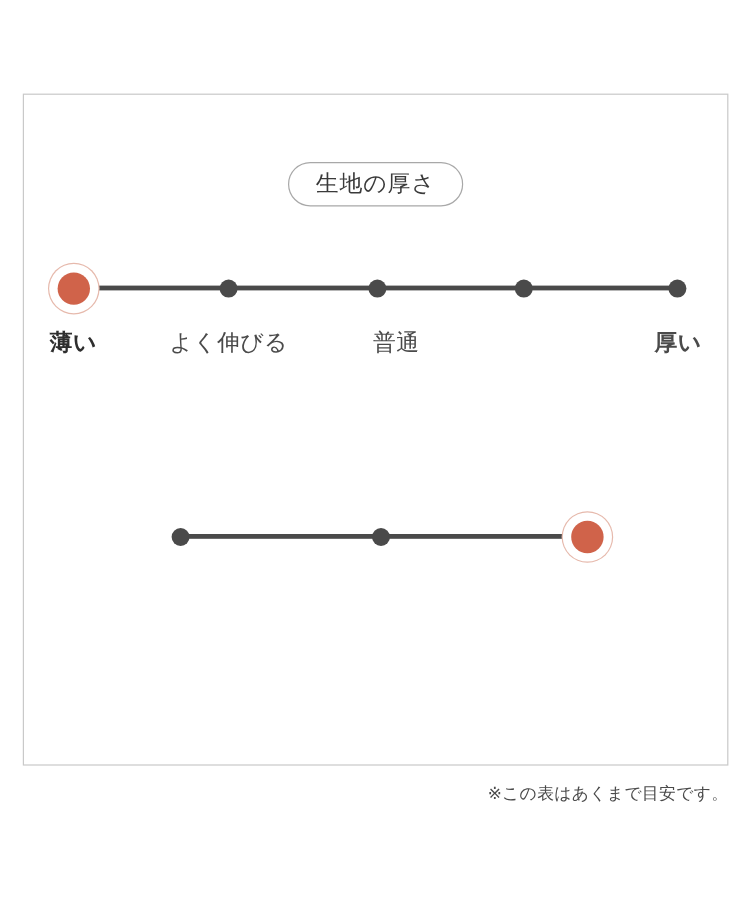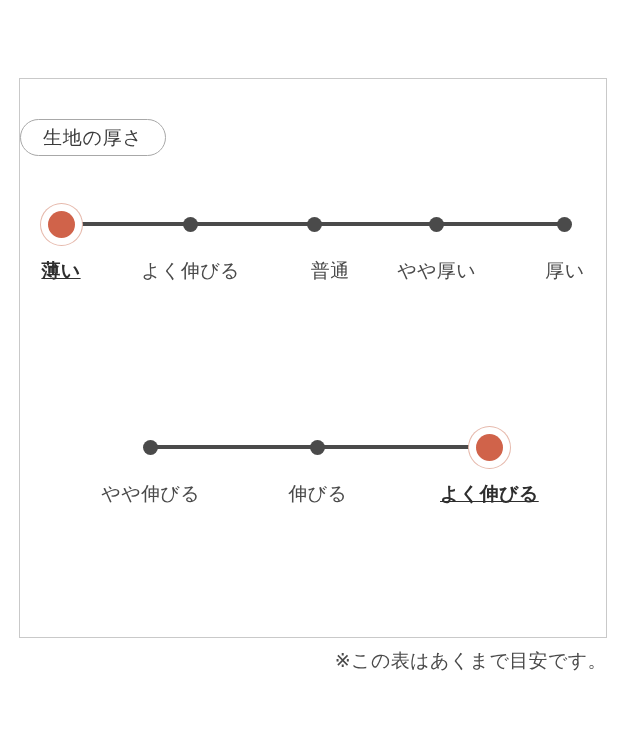--- a/index.html
+++ b/index.html
@@ -30,22 +30,23 @@
   .scale-block {
     position: absolute;
     left: 0;
     width: 100%;
   }
   #scale-block-thickness { top: 40px; }
   #scale-block-stretch   { top: 300px; }
 
   .badge-row {
     display: flex;
-    justify-content: flex-start;
+    justify-content: center;
     align-items: center;
+    margin-top: 16px;
   }
   .badge {
     display: inline-flex;
     align-items: center;
     justify-content: center;
     box-sizing: border-box;
     height: 37px;
     padding: 0 22px;
     border: 1px solid #a8a8a8;
     border-radius: 19px;
@@ -106,28 +107,27 @@
     transform: translateX(-50%);
     font-size: 19px;
     line-height: 26px;
     color: #4a4a4a;
     white-space: nowrap;
     letter-spacing: 0.02em;
   }
   .label.active {
     font-weight: bold;
     color: #2e2e2e;
-    text-decoration: underline;
   }
 
   #footnote {
     position: absolute;
     right: 18px;
     top: 648px;
-    font-size: 19px;
+    font-size: 14px;
     line-height: 26px;
     letter-spacing: 0.02em;
     color: #4a4a4a;
     white-space: nowrap;
   }
 </style>
 </head>
 <body>
 
 <div id="chart-card">
@@ -145,38 +145,32 @@
         <span class="node" style="left:50.2%;"></span>
         <span class="node" style="left:71.1%;"></span>
         <span class="node" style="left:93.0%;"></span>
       </div>
     </div>
 
     <div class="labels">
       <span class="label active" style="left:7.0%;">薄い</span>
       <span class="label" style="left:29.1%;">よく伸びる</span>
       <span class="label" style="left:50.2%;margin-left:16px;">普通</span>
-      <span class="label" style="left:71.1%;">やや厚い</span>
-      <span class="label" style="left:93.0%;">厚い</span>
+      <span class="label" style="left:93.0%;font-weight:bold;">厚い</span>
     </div>
   </section>
 
   <section class="scale-block" id="scale-block-stretch">
 
     <div class="track-area">
       <div class="track-inner">
         <div class="track-line" style="left:22.3%; right:19.9%;"></div>
         <span class="node" style="left:22.3%;"></span>
         <span class="node" style="left:50.8%;"></span>
         <span class="node active" style="left:80.1%;"></span>
       </div>
     </div>
 
-    <div class="labels">
-      <span class="label" style="left:22.3%;">やや伸びる</span>
-      <span class="label" style="left:50.8%;">伸びる</span>
-      <span class="label active" style="left:80.1%;">よく伸びる</span>
-    </div>
   </section>
 
 </div>
 
 <div id="footnote">※この表はあくまで目安です。</div>
 
 </body></html>

